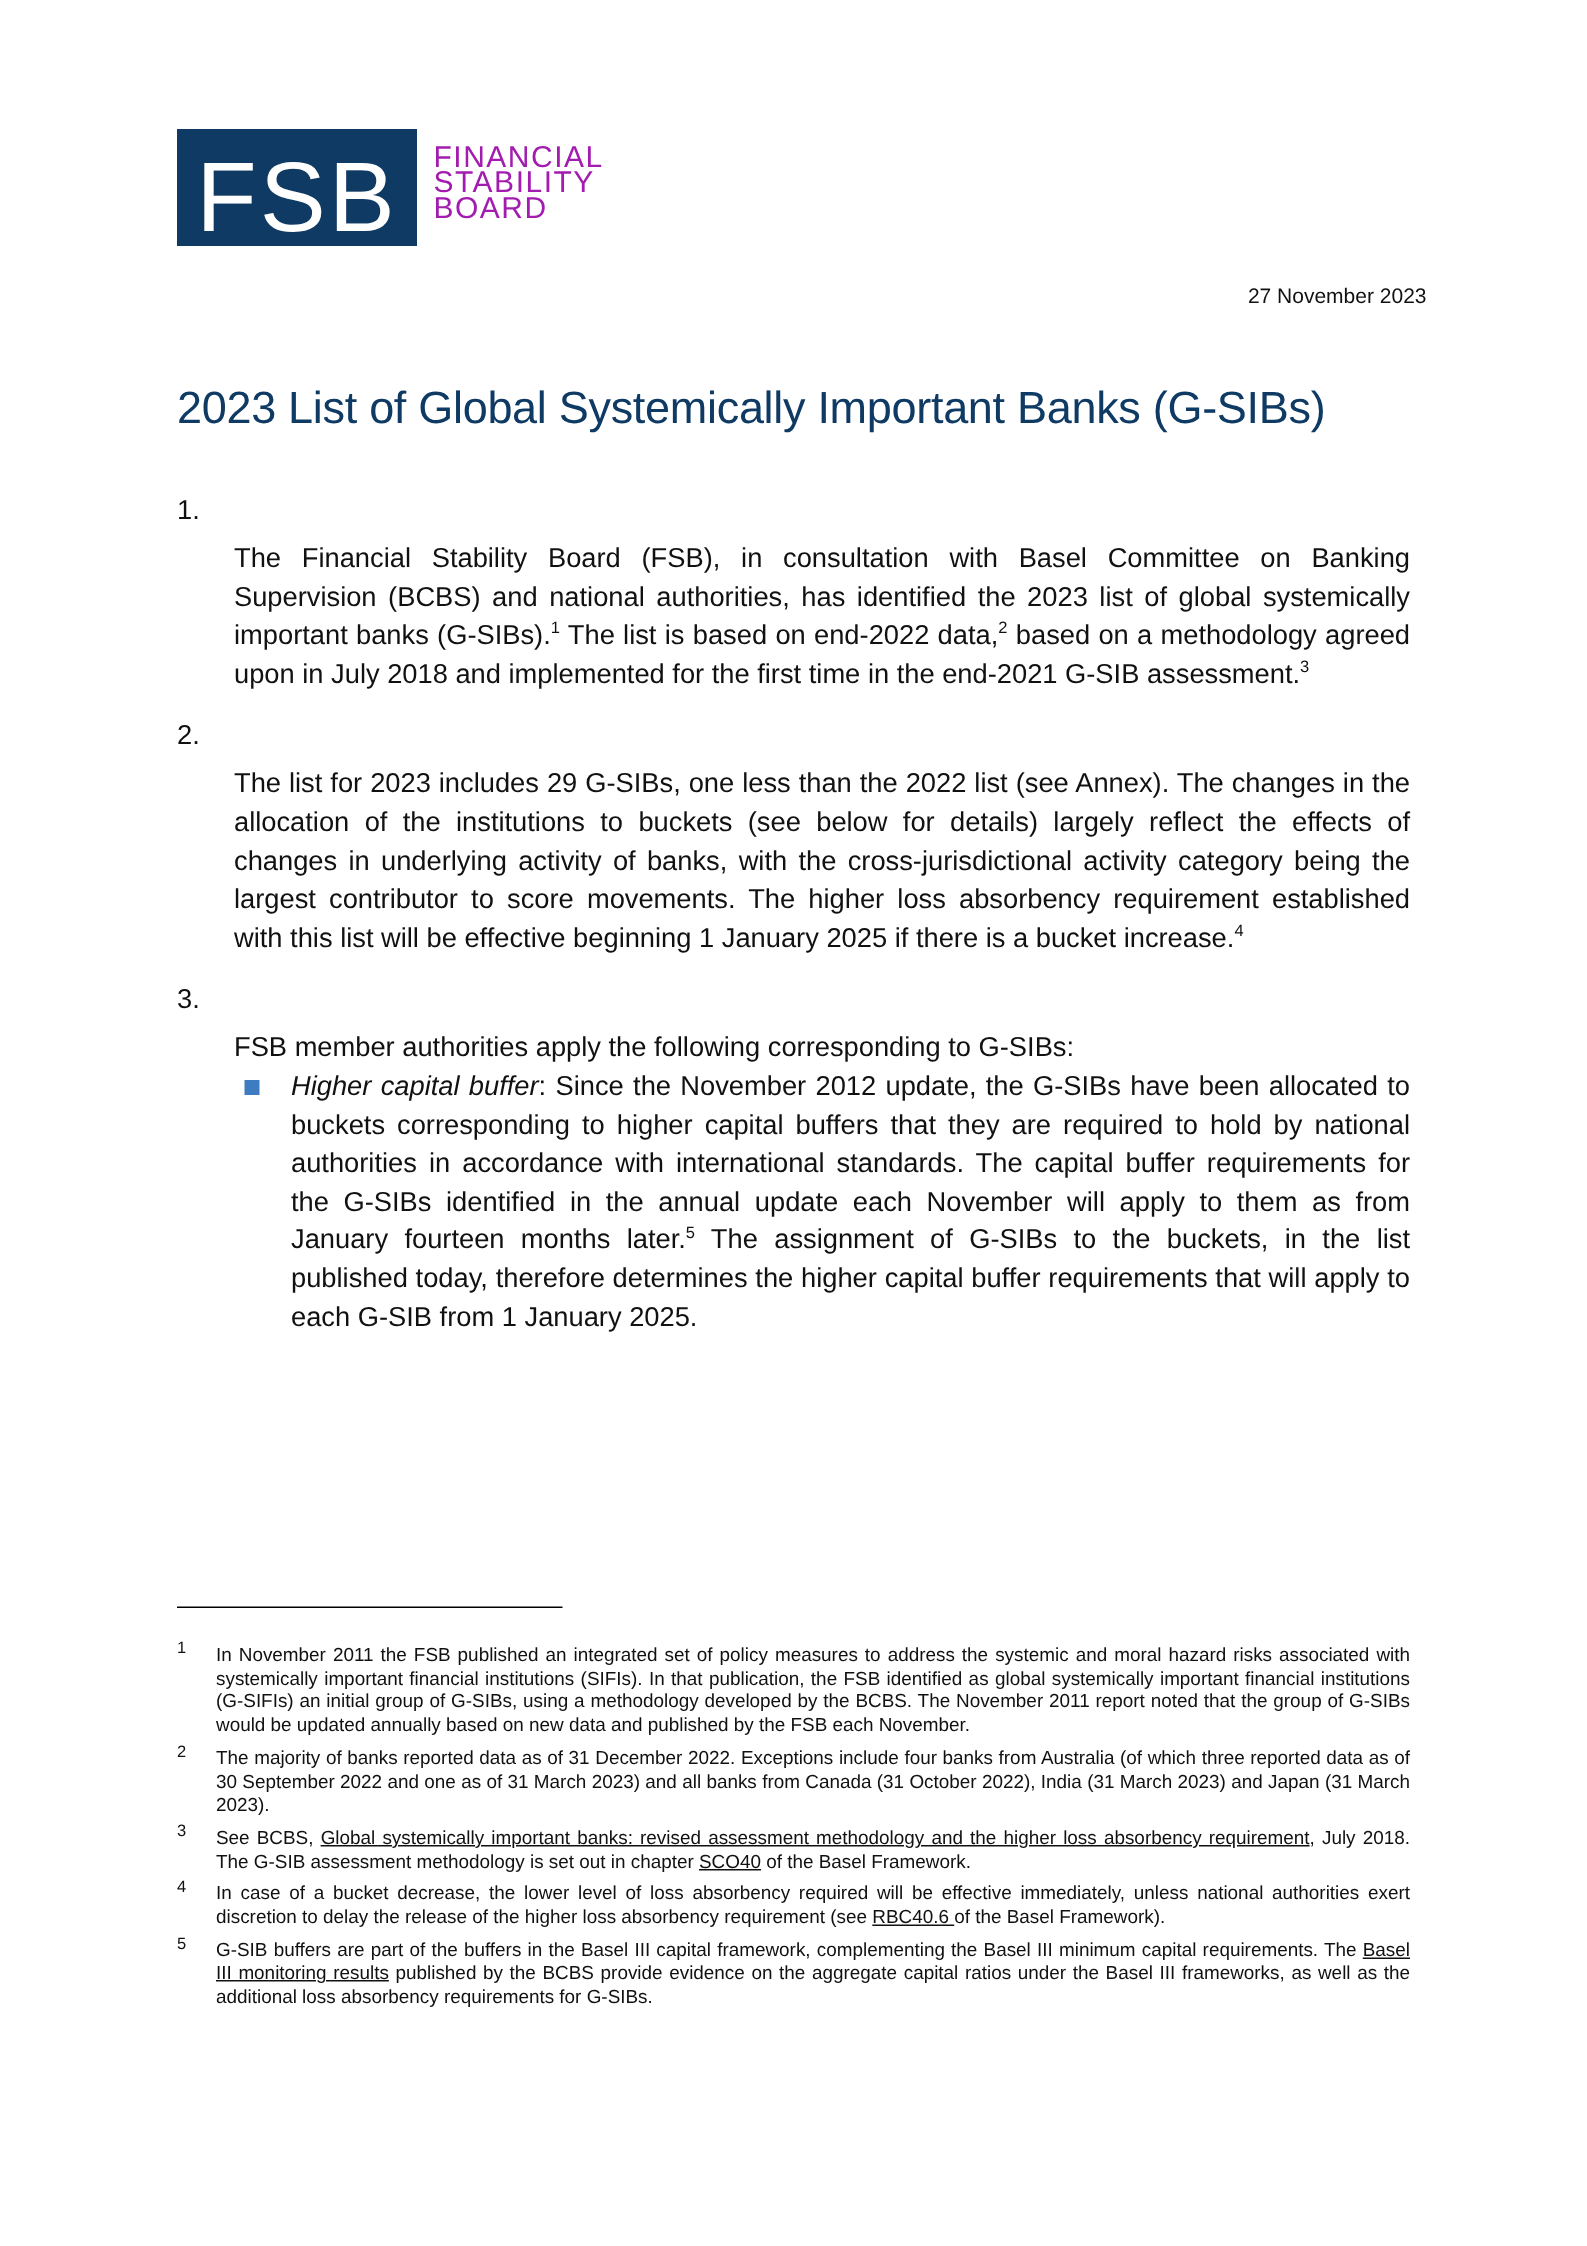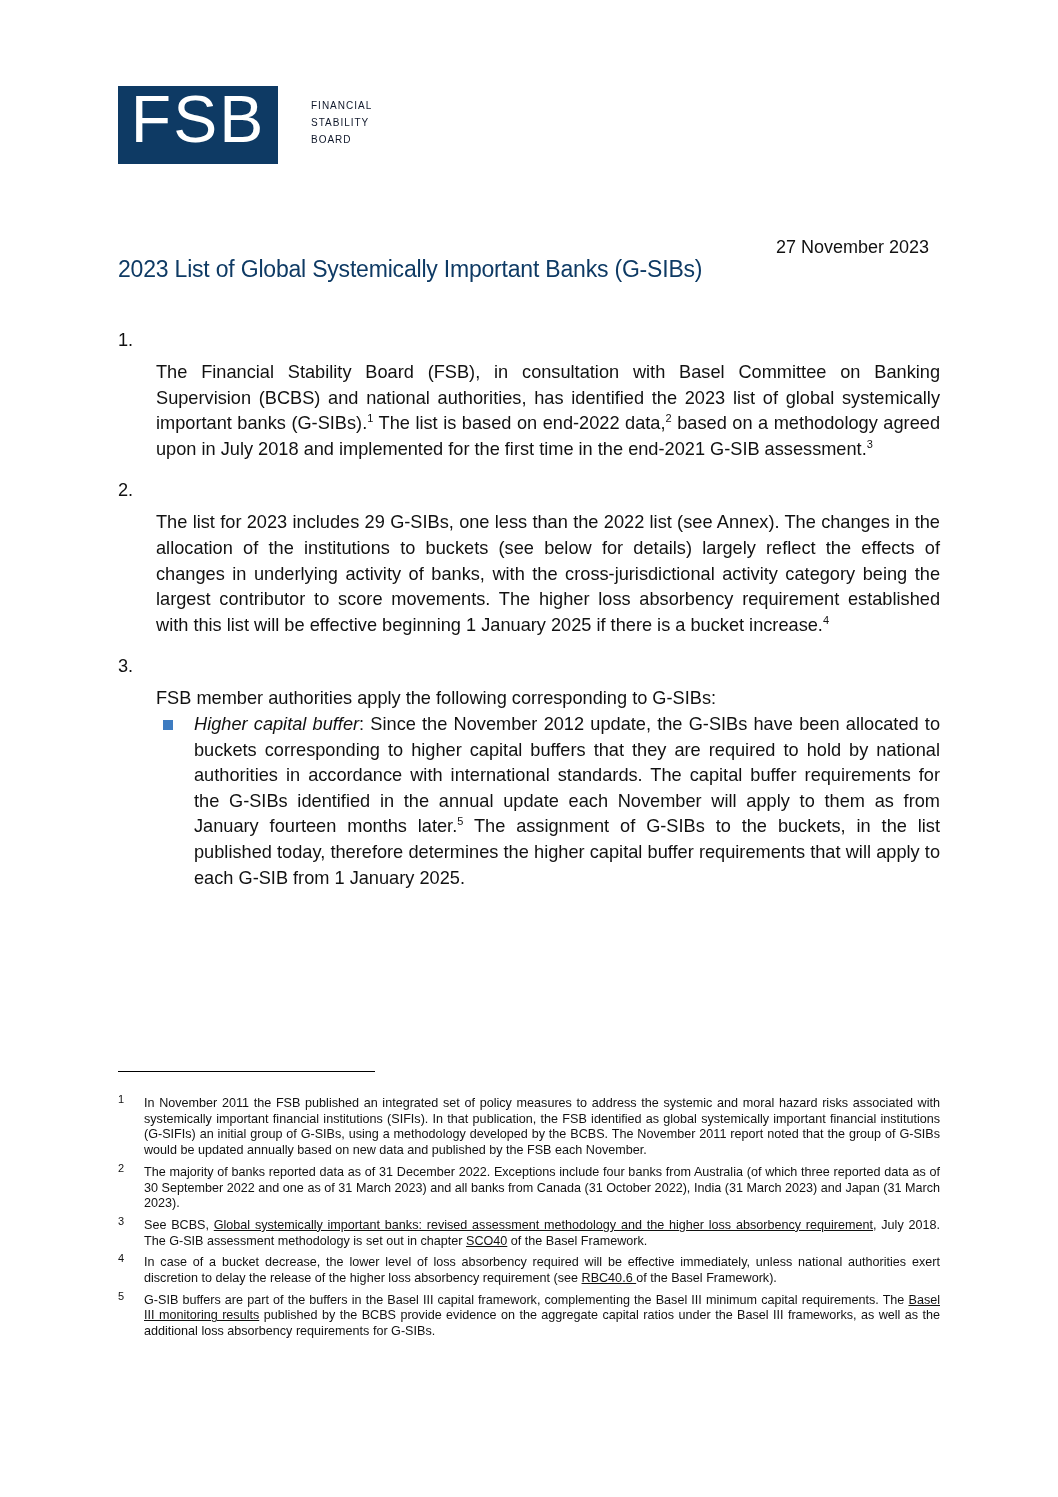--- a/index.html
+++ b/index.html
@@ -1,24 +1,24 @@
 <!DOCTYPE html>
 <html><head>
 <meta charset="utf-8">
 <style>
   html, body { margin: 0; padding: 0; background: #ffffff; }
   body { width: 1058px; height: 1497px; position: relative; overflow: hidden;
          font-family: "Liberation Sans", sans-serif; color: #111; }
   .logo-box { position: absolute; left: 118px; top: 86px; width: 160px; height: 78px;
-              background: #0e3a64; color: #fff; display: flex; align-items: flex-start; justify-content: center;
+              background: #0e3a64; color: #fff; display: flex; align-items: flex-end; justify-content: center;
               font-family: "Liberation Sans", sans-serif; font-size: 66px; letter-spacing: 2px; line-height: 1; }
-  .logo-text { position: absolute; left: 289px; top: 97px; color: #0f172a;
-               font-size: 10px; line-height: 17px; letter-spacing: 1px; margin-left: 22px; }
-  .date { position: absolute; right: 129px; top: 189px; font-size: 18px; margin-top: 48px; }
-  .title { position: absolute; left: 118px; top: 256px; font-size: 23px; color: #0e3a64; font-weight: normal;
+  .logo-text { position: absolute; left: 289px; top: 97px; color: #a21caf;
+               font-size: 20px; line-height: 17px; letter-spacing: 1px; }
+  .date { position: absolute; right: 107px; top: 189px; font-size: 14px; }
+  .title { position: absolute; left: 118px; top: 256px; font-size: 30px; color: #0e3a64; font-weight: normal;
            margin: 0; letter-spacing: -0.2px; }
   .body { position: absolute; left: 118px; top: 328px; width: 822px; font-size: 18.2px; line-height: 25.6px; }
   .para { display: flex; margin-bottom: 16px; }
   .num { width: 38px; flex: none; }
   .ptext { flex: 1; text-align: justify; margin-top: 32px; }
   sup { font-size: 11px; line-height: 0; vertical-align: 7px; }
   .bullets { margin-left: 38px; }
   .bullet { display: flex; }
   .bmark { width: 38px; flex: none; position: relative; }
   .bmark span { position: absolute; left: 7px; top: 8px; width: 10px; height: 10px; background: #3e7cc1; }

